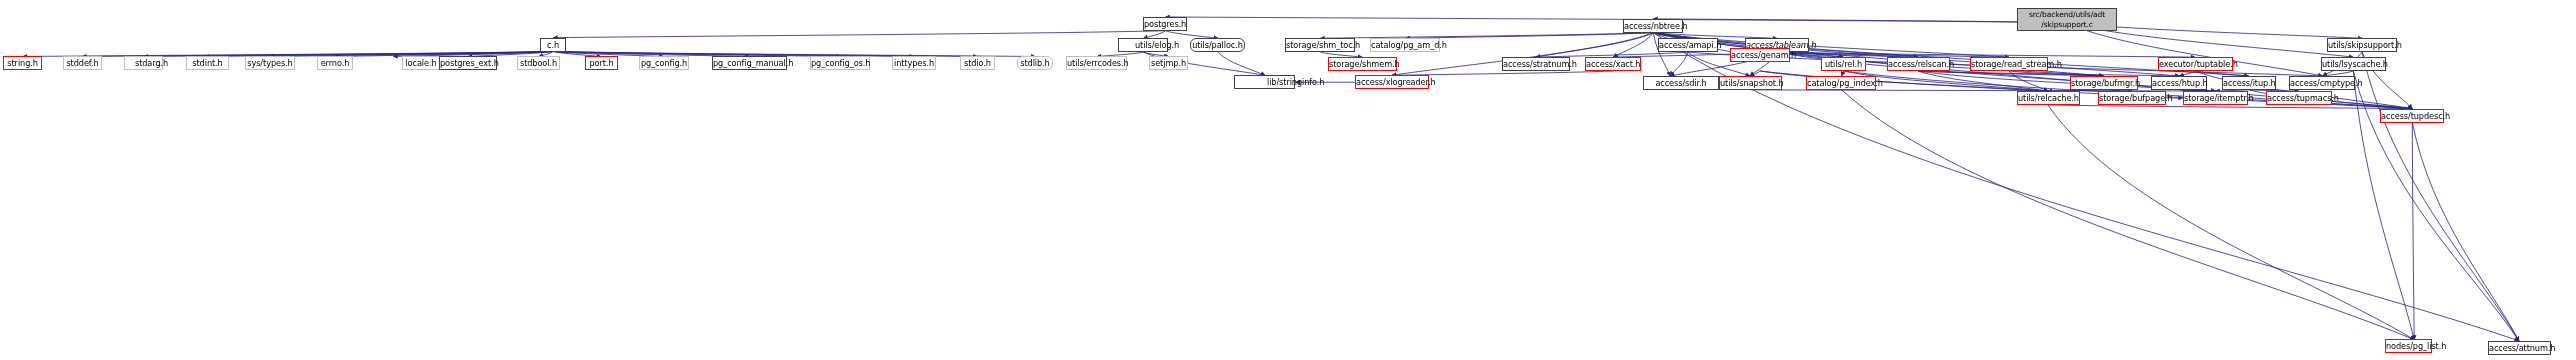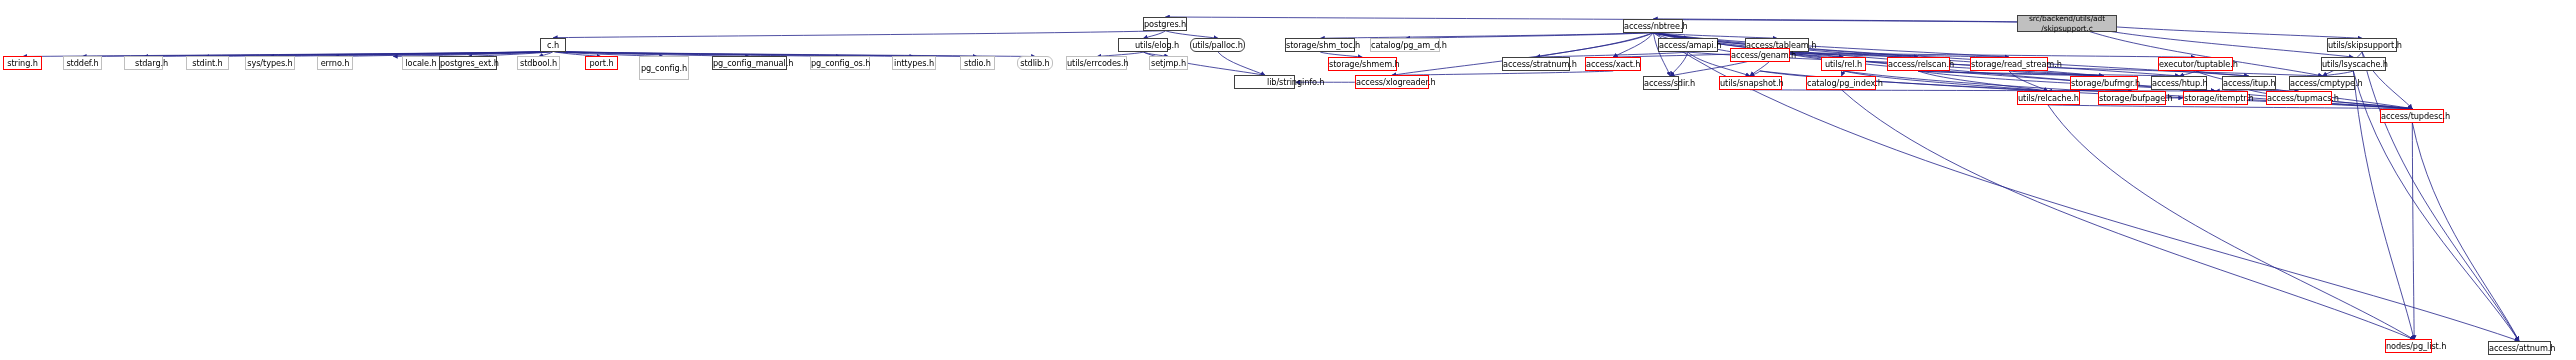--- a/index.html
+++ b/index.html
@@ -133,62 +133,62 @@
         <path d="M 3846 195 C 3846.561 350.70000000000005 3848.196 454.5 3849 541" marker-end="url(#arw)"></path>
         <path d="M 3846 195 C 3877.79 351.6 3970.44 456 4016 543" marker-end="url(#arw)"></path>
         <path d="M 3265 167 C 3378.75 169.7 3691.75 171.5 3846 173" marker-end="url(#arw)"></path>
         <path d="M 3265 167 C 3379.5 335.3 3694 447.5 3849 541" marker-end="url(#arw)"></path>
         <path d="M 2160 131 C 2136.5 131 2089.5 131 2066 131" marker-end="url(#arw)"></path>
         <path d="M 2936 143 C 3132.75 322.1 3611.75 441.5 3849 541" marker-end="url(#arw)"></path>
         <path d="M 2790 143 C 2944 143.9 3337.5 144.5 3532 145" marker-end="url(#arw)"></path>
       </g>
   </svg>
   <div id="node-layer">
-      <div class="node fill-grey" style="left: 2017px; top: 15px; width: 100px; height: 17px; font-size: 7.5px; line-height: 9.4px;"><span class="lbl">src/backend/utils/adt
+      <div class="node fill-grey" style="left: 2017px; top: 8px; width: 100px; height: 23px; font-size: 7.5px; line-height: 9.4px;"><span class="lbl">src/backend/utils/adt
 /skipsupport.c</span></div>
       <div class="node b-dark" style="left: 1143px; top: 17px; width: 44px; height: 14px;"><span class="lbl">postgres.h</span></div>
       <div class="node b-dark" style="left: 1623px; top: 19px; width: 60px; height: 14px;"><span class="lbl">access/nbtree.h</span></div>
       <div class="node b-dark" style="left: 540px; top: 38px; width: 26px; height: 14px;"><span class="lbl">c.h</span></div>
       <div class="node b-dark" style="left: 1118px; top: 38px; width: 50px; height: 14px; padding-left: 16px;"><span class="lbl">utils/elog.h</span></div>
       <div class="node b-dark" style="left: 1190px; top: 38px; width: 55px; height: 14px; border-radius: 6px;"><span class="lbl">utils/palloc.h</span></div>
       <div class="node b-dark" style="left: 1285px; top: 38px; width: 70px; height: 14px;"><span class="lbl">storage/shm_toc.h</span></div>
       <div class="node b-grey" style="left: 1370px; top: 38px; width: 70px; height: 14px;"><span class="lbl">catalog/pg_am_d.h</span></div>
       <div class="node b-dark" style="left: 1658px; top: 38px; width: 60px; height: 14px; text-align: center;"><span class="lbl">access/amapi.h</span></div>
-      <div class="node b-dark" style="left: 1745px; top: 38px; width: 64px; height: 14px;"><span class="lbl">access/tableam.h</span></div>
+      <div class="node b-dark" style="left: 1745px; top: 38px; width: 64px; height: 14px; font-style: italic;"><span class="lbl">access/tableam.h</span></div>
       <div class="node b-dark" style="left: 2327px; top: 38px; width: 70px; height: 14px;"><span class="lbl">utils/skipsupport.h</span></div>
       <div class="node b-red" style="left: 3.1px; top: 56px; width: 39px; height: 14px;"><span class="lbl">string.h</span></div>
       <div class="node b-grey" style="left: 63px; top: 56px; width: 39px; height: 14px;"><span class="lbl">stddef.h</span></div>
       <div class="node b-grey" style="left: 124px; top: 56px; width: 39px; height: 14px; padding-left: 10px;"><span class="lbl">stdarg.h</span></div>
       <div class="node b-grey" style="left: 186px; top: 56px; width: 43px; height: 14px;"><span class="lbl">stdint.h</span></div>
       <div class="node b-grey" style="left: 245px; top: 56px; width: 50px; height: 14px;"><span class="lbl">sys/types.h</span></div>
       <div class="node b-grey" style="left: 317px; top: 56px; width: 36px; height: 14px;"><span class="lbl">errno.h</span></div>
       <div class="node b-grey" style="left: 374px; top: 56px; width: 38px; height: 14px; margin-left: 28px;"><span class="lbl">locale.h</span></div>
       <div class="node b-dark" style="left: 439px; top: 56px; width: 58px; height: 14px;"><span class="lbl">postgres_ext.h</span></div>
       <div class="node b-grey" style="left: 517px; top: 56px; width: 43px; height: 14px;"><span class="lbl">stdbool.h</span></div>
       <div class="node b-red" style="left: 585px; top: 56px; width: 33px; height: 14px;"><span class="lbl">port.h</span></div>
-      <div class="node b-grey" style="left: 639px; top: 56px; width: 50px; height: 24px;"><span class="lbl">pg_config.h</span></div>
+      <div class="node b-grey" style="left: 639px; top: 56px; width: 50px; height: 14px;"><span class="lbl">pg_config.h</span></div>
       <div class="node b-dark" style="left: 712px; top: 56px; width: 75px; height: 14px;"><span class="lbl">pg_config_manual.h</span></div>
       <div class="node b-grey" style="left: 810px; top: 56px; width: 60px; height: 14px;"><span class="lbl">pg_config_os.h</span></div>
       <div class="node b-grey" style="left: 892px; top: 56px; width: 44px; height: 14px;"><span class="lbl">inttypes.h</span></div>
       <div class="node b-grey" style="left: 960px; top: 56px; width: 35px; height: 14px;"><span class="lbl">stdio.h</span></div>
       <div class="node b-grey" style="left: 1017px; top: 56px; width: 36px; height: 14px; border-radius: 6px;"><span class="lbl">stdlib.h</span></div>
       <div class="node b-grey" style="left: 1066px; top: 56px; width: 61px; height: 14px;"><span class="lbl">utils/errcodes.h</span></div>
       <div class="node b-grey" style="left: 1149px; top: 56px; width: 39px; height: 14px;"><span class="lbl">setjmp.h</span></div>
       <div class="node b-red" style="left: 1328px; top: 57px; width: 69px; height: 14px;"><span class="lbl">storage/shmem.h</span></div>
       <div class="node b-dark" style="left: 1502px; top: 57px; width: 68px; height: 14px;"><span class="lbl">access/stratnum.h</span></div>
       <div class="node b-red" style="left: 1585px; top: 57px; width: 56px; height: 14px;"><span class="lbl">access/xact.h</span></div>
       <div class="node b-red" style="left: 1730px; top: 48px; width: 60px; height: 14px;"><span class="lbl">access/genam.h</span></div>
       <div class="node b-red" style="left: 1821px; top: 57px; width: 45px; height: 14px;"><span class="lbl">utils/rel.h</span></div>
       <div class="node b-red" style="left: 1887px; top: 57px; width: 63px; height: 14px;"><span class="lbl">access/relscan.h</span></div>
       <div class="node b-red" style="left: 1970px; top: 57px; width: 78px; height: 14px;"><span class="lbl">storage/read_stream.h</span></div>
       <div class="node b-red" style="left: 2158px; top: 57px; width: 75px; height: 14px;"><span class="lbl">executor/tuptable.h</span></div>
       <div class="node b-dark" style="left: 2321px; top: 57px; width: 65px; height: 14px;"><span class="lbl">utils/lsyscache.h</span></div>
       <div class="node b-dark" style="left: 1234px; top: 75px; width: 61px; height: 14px; padding-left: 32px;"><span class="lbl">lib/stringinfo.h</span></div>
       <div class="node b-red" style="left: 1355px; top: 75px; width: 74px; height: 14px;"><span class="lbl">access/xlogreader.h</span></div>
-      <div class="node b-dark" style="left: 1643px; top: 76px; width: 36px; height: 14px;"><span class="lbl">access/sdir.h</span></div>
+      <div class="node b-dark" style="left: 1643px; top: 76px; width: 76px; height: 14px;"><span class="lbl">access/sdir.h</span></div>
       <div class="node b-red" style="left: 1719px; top: 76px; width: 63px; height: 14px;"><span class="lbl">utils/snapshot.h</span></div>
       <div class="node b-red" style="left: 1806px; top: 76px; width: 70px; height: 14px;"><span class="lbl">catalog/pg_index.h</span></div>
       <div class="node b-red" style="left: 2070px; top: 76px; width: 68px; height: 14px;"><span class="lbl">storage/bufmgr.h</span></div>
       <div class="node b-dark" style="left: 2151px; top: 76px; width: 56px; height: 14px;"><span class="lbl">access/htup.h</span></div>
       <div class="node b-dark" style="left: 2222px; top: 76px; width: 54px; height: 14px;"><span class="lbl">access/itup.h</span></div>
       <div class="node b-dark" style="left: 2289px; top: 76px; width: 66px; height: 14px;"><span class="lbl">access/cmptype.h</span></div>
       <div class="node b-red" style="left: 2017px; top: 91px; width: 63px; height: 14px;"><span class="lbl">utils/relcache.h</span></div>
       <div class="node b-red" style="left: 2098px; top: 91px; width: 68px; height: 14px;"><span class="lbl">storage/bufpage.h</span></div>
       <div class="node b-red" style="left: 2183px; top: 91px; width: 65px; height: 14px;"><span class="lbl">storage/itemptr.h</span></div>
       <div class="node b-red" style="left: 2266px; top: 91px; width: 66px; height: 14px;"><span class="lbl">access/tupmacs.h</span></div>

